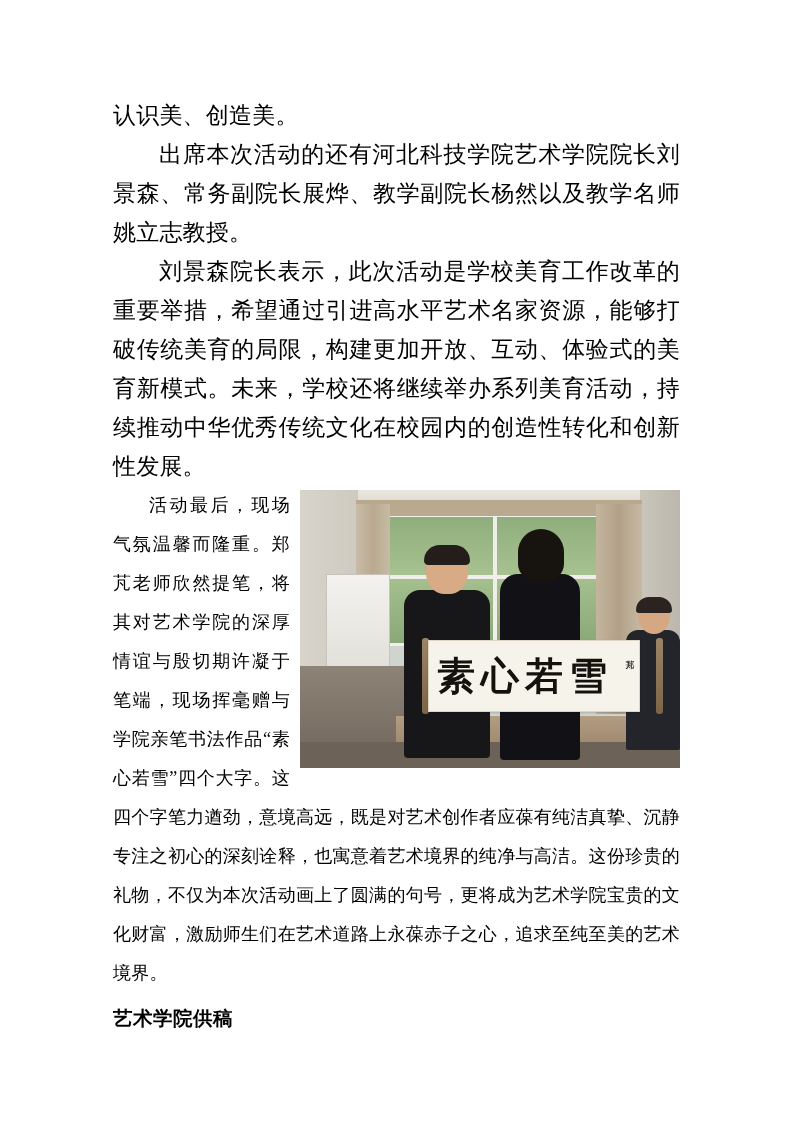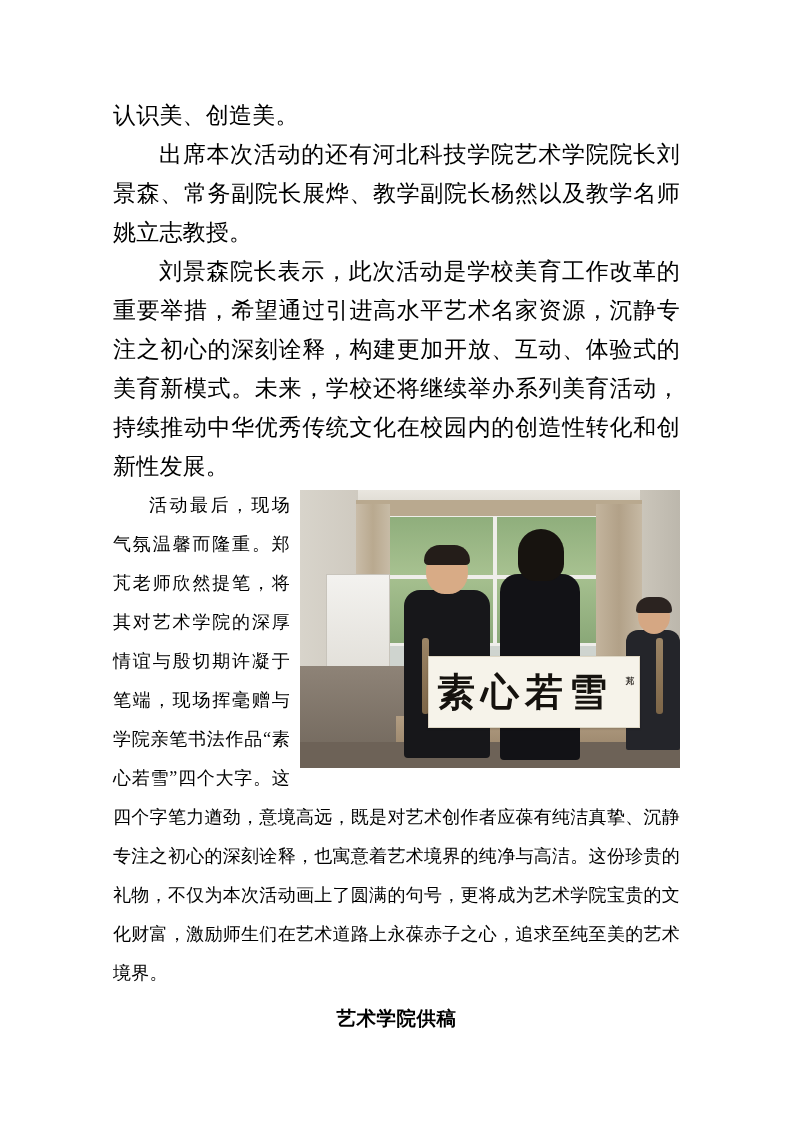--- a/index.html
+++ b/index.html
@@ -146,21 +146,21 @@
   }
   .ph-man-right-hair {
     position: absolute; left: 10px; top: -3px; width: 36px; height: 16px;
     border-radius: 18px 18px 4px 4px; background: #2b2320;
   }
   .ph-man-right-body {
     position: absolute; left: 0; top: 30px; width: 54px; height: 120px;
     background: #24252a; border-radius: 12px 12px 2px 2px;
   }
   .ph-scroll {
-    position: absolute; left: 128px; top: 166px; width: 212px; height: 72px;
+    position: absolute; left: 128px; top: 150px; width: 212px; height: 72px;
     background: #f6f3ea;
     border: 1px solid #ded7c5;
     box-shadow: 0 1px 2px rgba(0,0,0,.18);
     display: flex;
     align-items: center;
     justify-content: flex-end;
     direction: rtl;
     padding: 0 8px;
     box-sizing: border-box;
   }
@@ -195,38 +195,38 @@
     line-height: 39px;
     text-align: justify;
     text-justify: inter-ideograph;
     text-indent: 2em;
     letter-spacing: 0.2px;
   }
   .signature {
     font-size: 19.5px;
     line-height: 39px;
     font-weight: 700;
-    text-align: center;
+    text-align: left;
     margin-top: 6px;
     letter-spacing: 0.5px;
     font-family: Liberation Serif, serif;
   }
   .clearfix::after { content: ""; display: block; clear: both; }
 </style>
 </head>
 <body>
 
 <div class="page">
   <div class="doc-body">
 
     <p class="para">认识美、创造美。</p>
 
     <p class="para indent">出席本次活动的还有河北科技学院艺术学院院长刘景森、常务副院长展烨、教学副院长杨然以及教学名师姚立志教授。</p>
 
-    <p class="para indent">刘景森院长表示，此次活动是学校美育工作改革的重要举措，希望通过引进高水平艺术名家资源，沉静专注之初心的深刻诠释，构建更加开放、互动、体验式的美育新模式。未来，学校还将继续举办系列美育活动，持续推动中华优秀传统文化在校园内的创造性转化和创新性发展。</p>
+    <p class="para indent">刘景森院长表示，此次活动是学校美育工作改革的重要举措，希望通过引进高水平艺术名家资源，能够打破传统美育的局限，构建更加开放、互动、体验式的美育新模式。未来，学校还将继续举办系列美育活动，持续推动中华优秀传统文化在校园内的创造性转化和创新性发展。</p>
 
 
     <div class="flow-block clearfix">
       <div class="figure">
         <div class="ph-ceiling"></div>
         <div class="ph-wall-left"></div>
         <div class="ph-wall-right"></div>
         <div class="ph-window"></div>
         <div class="ph-curtain-top"></div>
         <div class="ph-curtain-l"></div>

